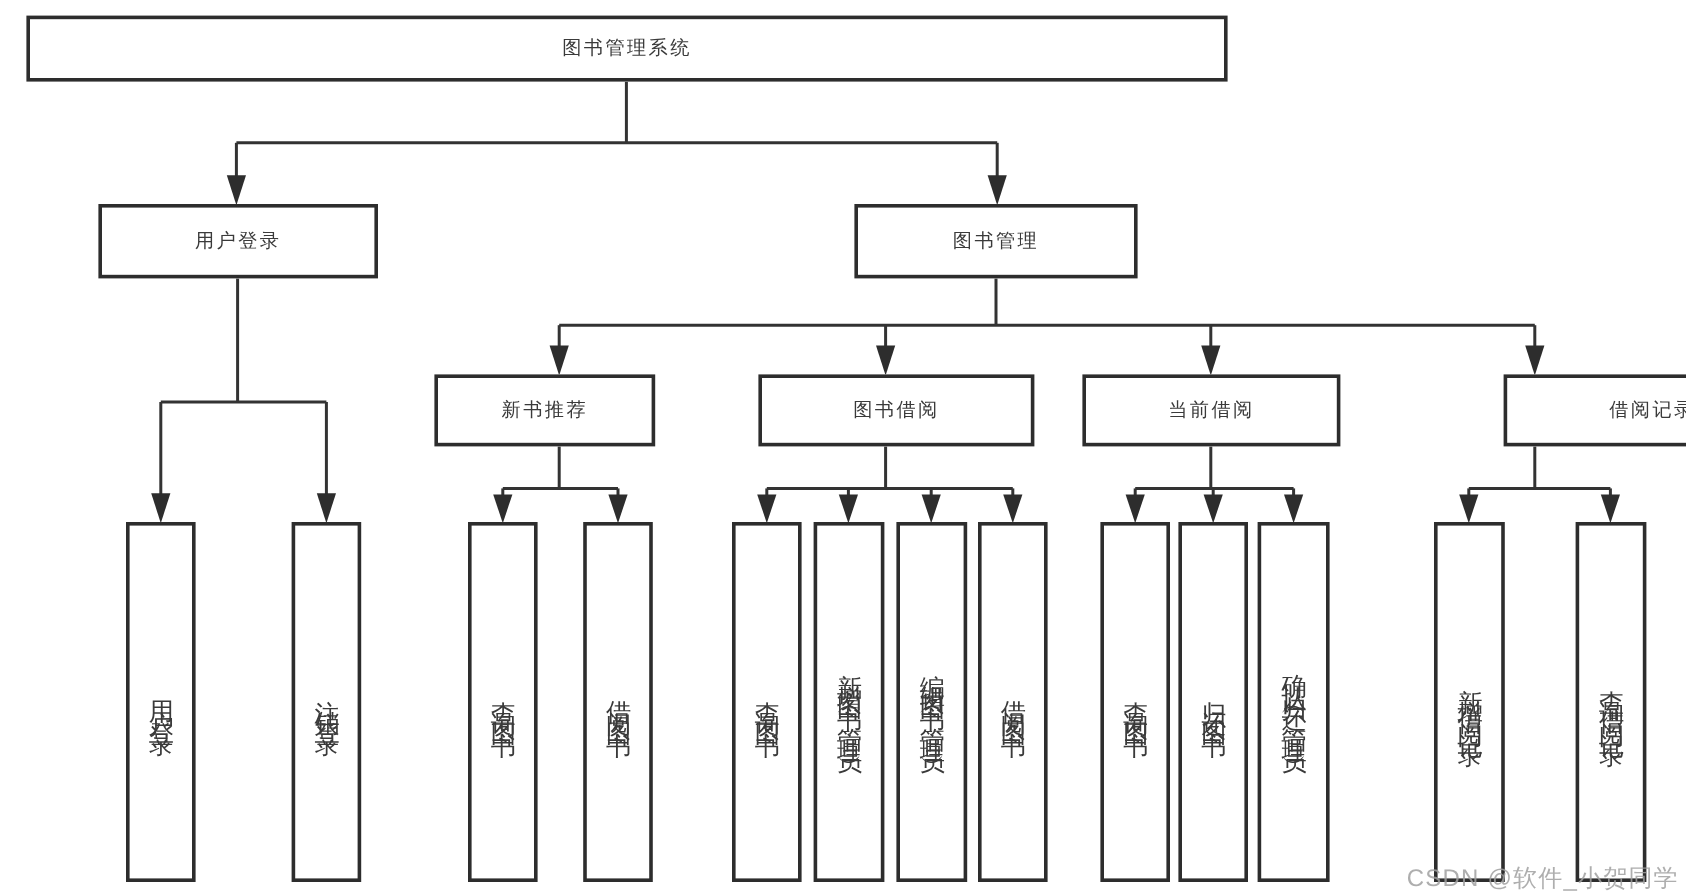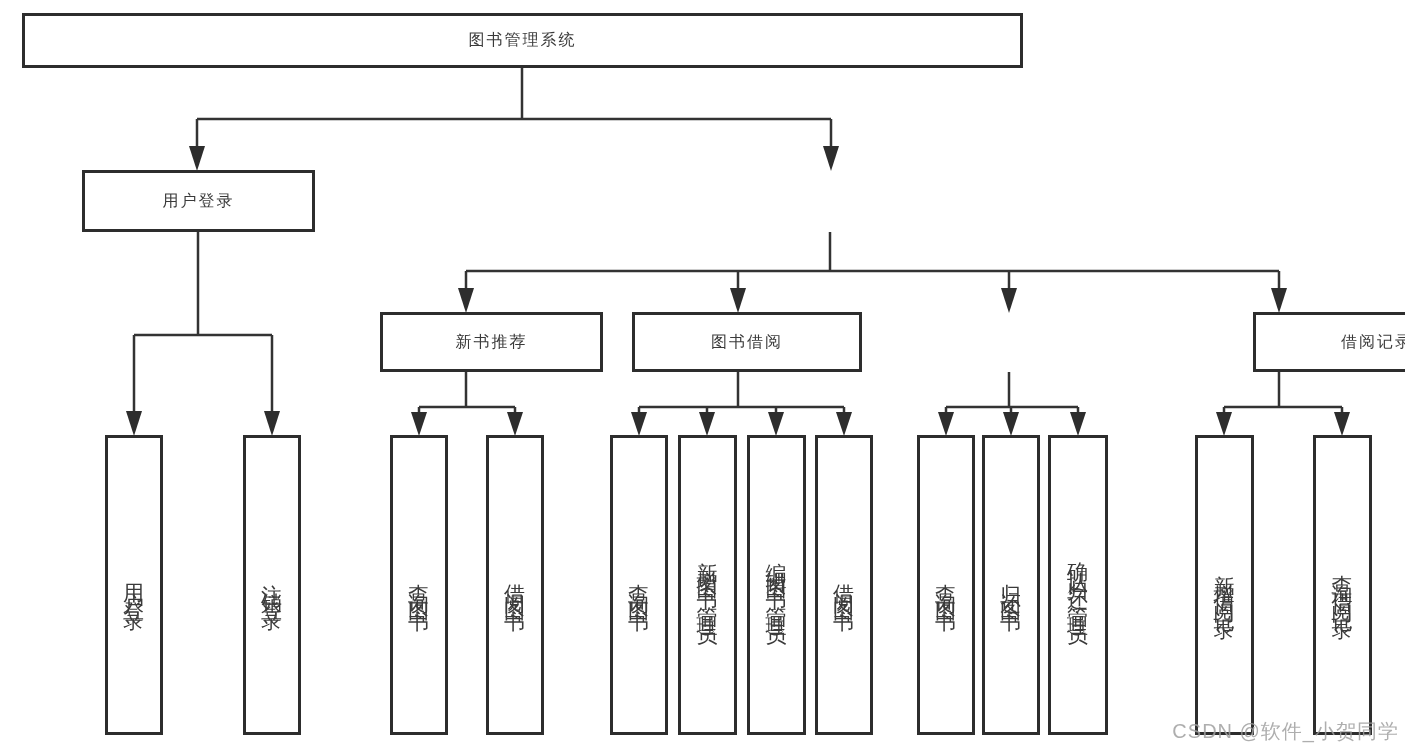--- a/index.html
+++ b/index.html
@@ -125,27 +125,33 @@
     </g>
   </svg>
 
   <div class="box" style="left:22px; top:13px; width:1001px; height:55px;">
     <span class="hlabel">图书管理系统</span>
   </div>
 
   <div class="box" style="left:82px; top:170px; width:233px; height:62px;">
     <span class="hlabel">用户登录</span>
   </div>
-
-  <div class="box" style="left:380px; top:312px; width:223px; height:60px;">
+  <div class="box" style="left:712px; top:170px; width:236px; height:62px;">
+    <span class="hlabel">图书管理</span>
+  </div>
+
+  <div class="box" style="left:362px; top:312px; width:184px; height:60px;">
     <span class="hlabel">新书推荐</span>
   </div>
   <div class="box" style="left:632px; top:312px; width:230px; height:60px;">
     <span class="hlabel">图书借阅</span>
   </div>
+  <div class="box" style="left:902px; top:312px; width:215px; height:60px;">
+    <span class="hlabel">当前借阅</span>
+  </div>
   <div class="box" style="left:1229px; top:312px; width:248px; height:60px;margin-left:24px;">
     <span class="hlabel">借阅记录</span>
   </div>
 
   <div class="box leaf" style="left:105px; top:435px; width:58px; height:300px;">
     <span class="vlabel">用户登录</span>
   </div>
   <div class="box leaf" style="left:243px; top:435px; width:58px; height:300px;">
     <span class="vlabel">注销登录</span>
   </div>

